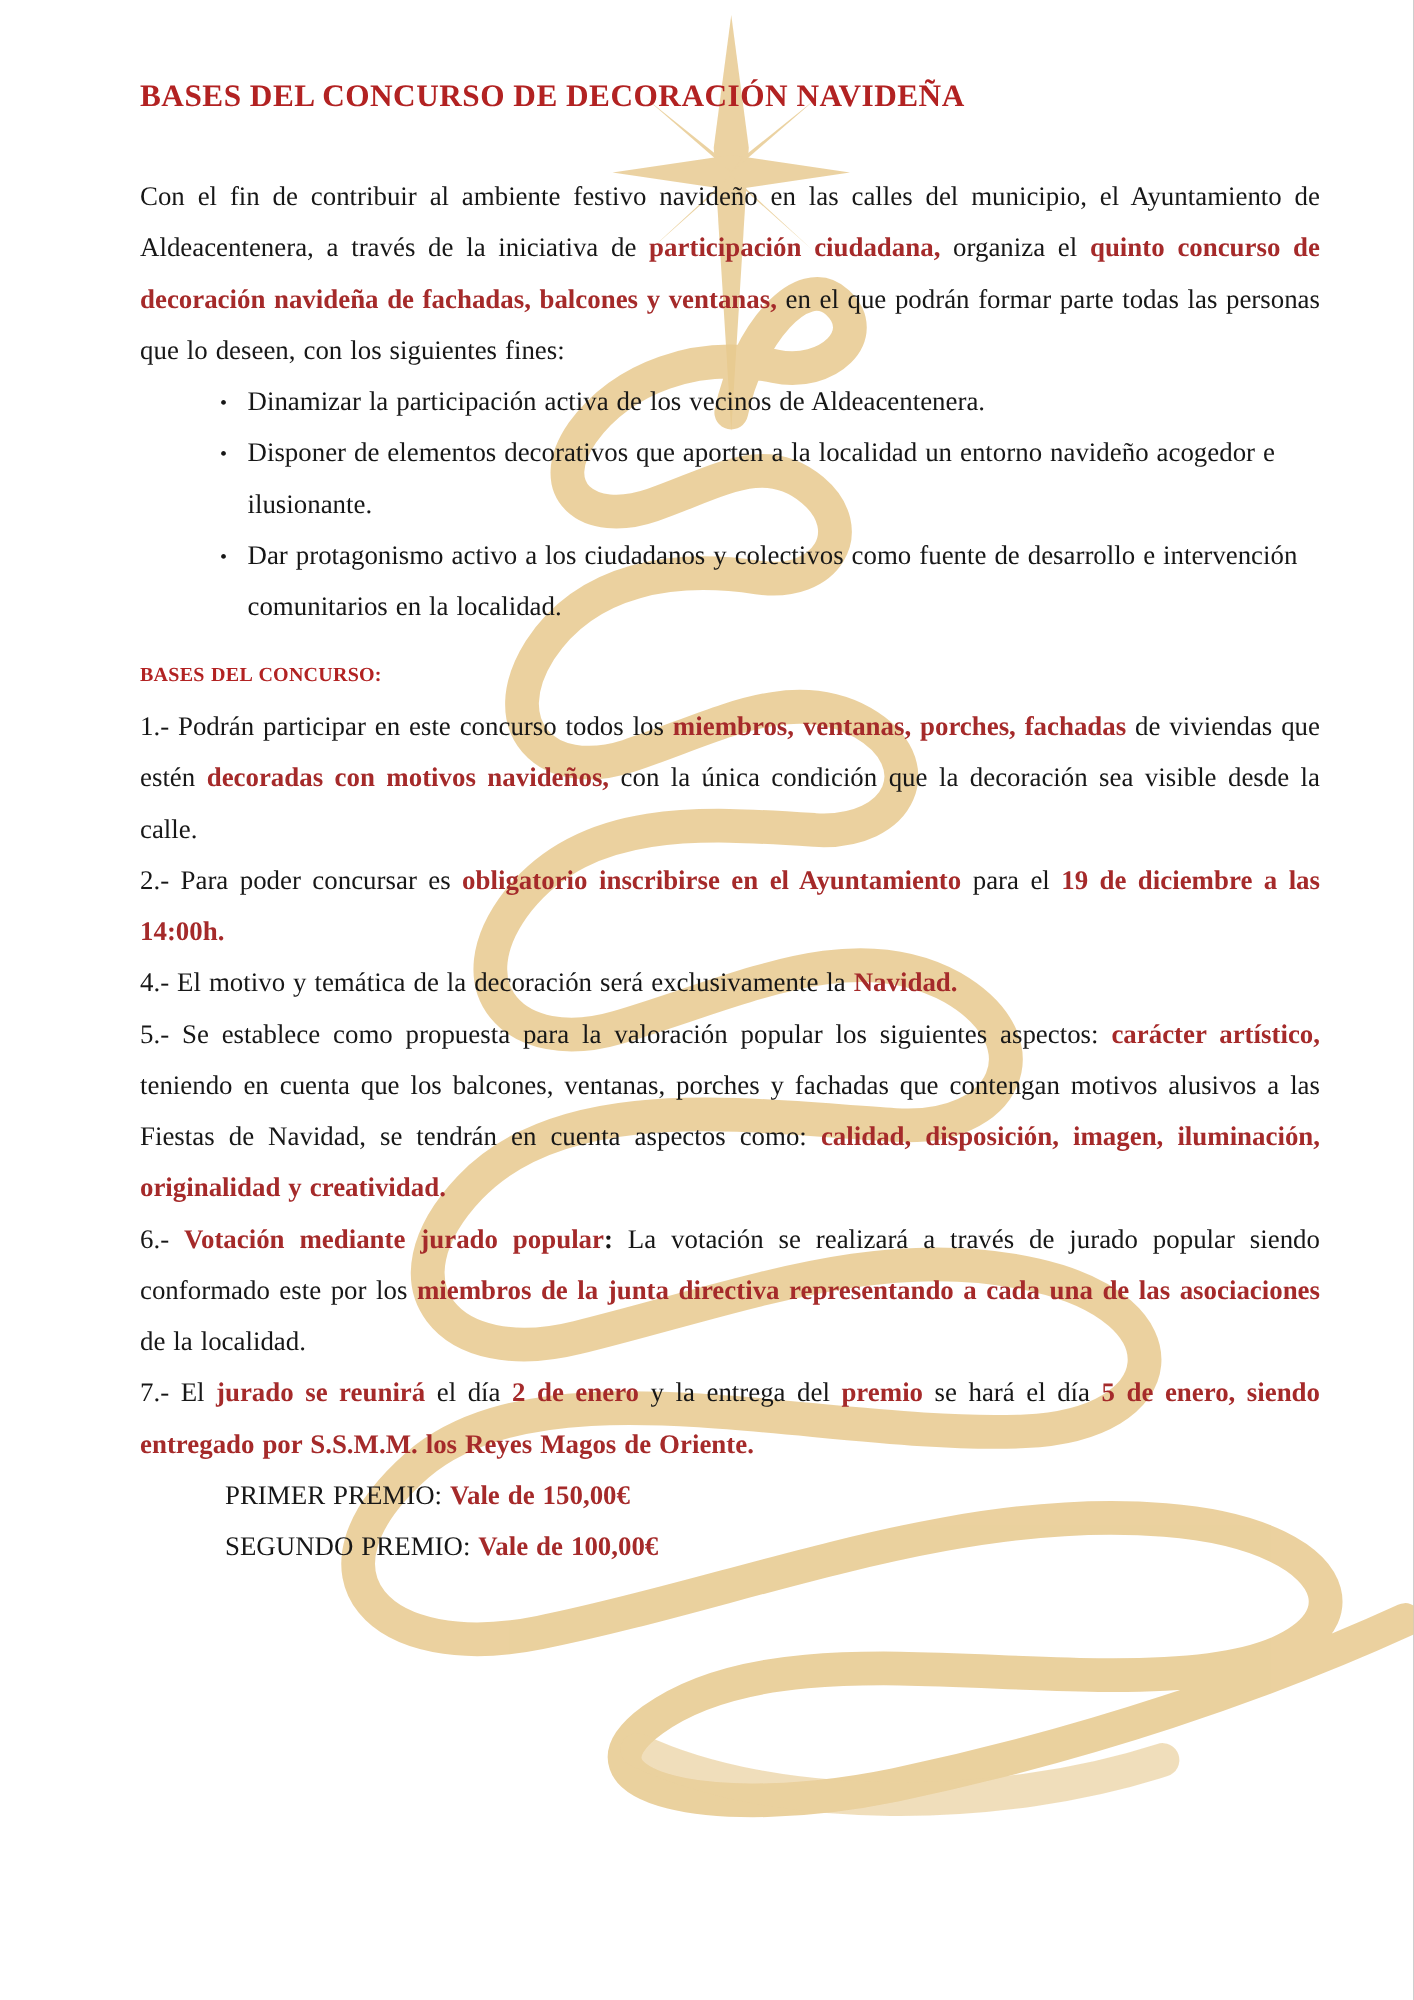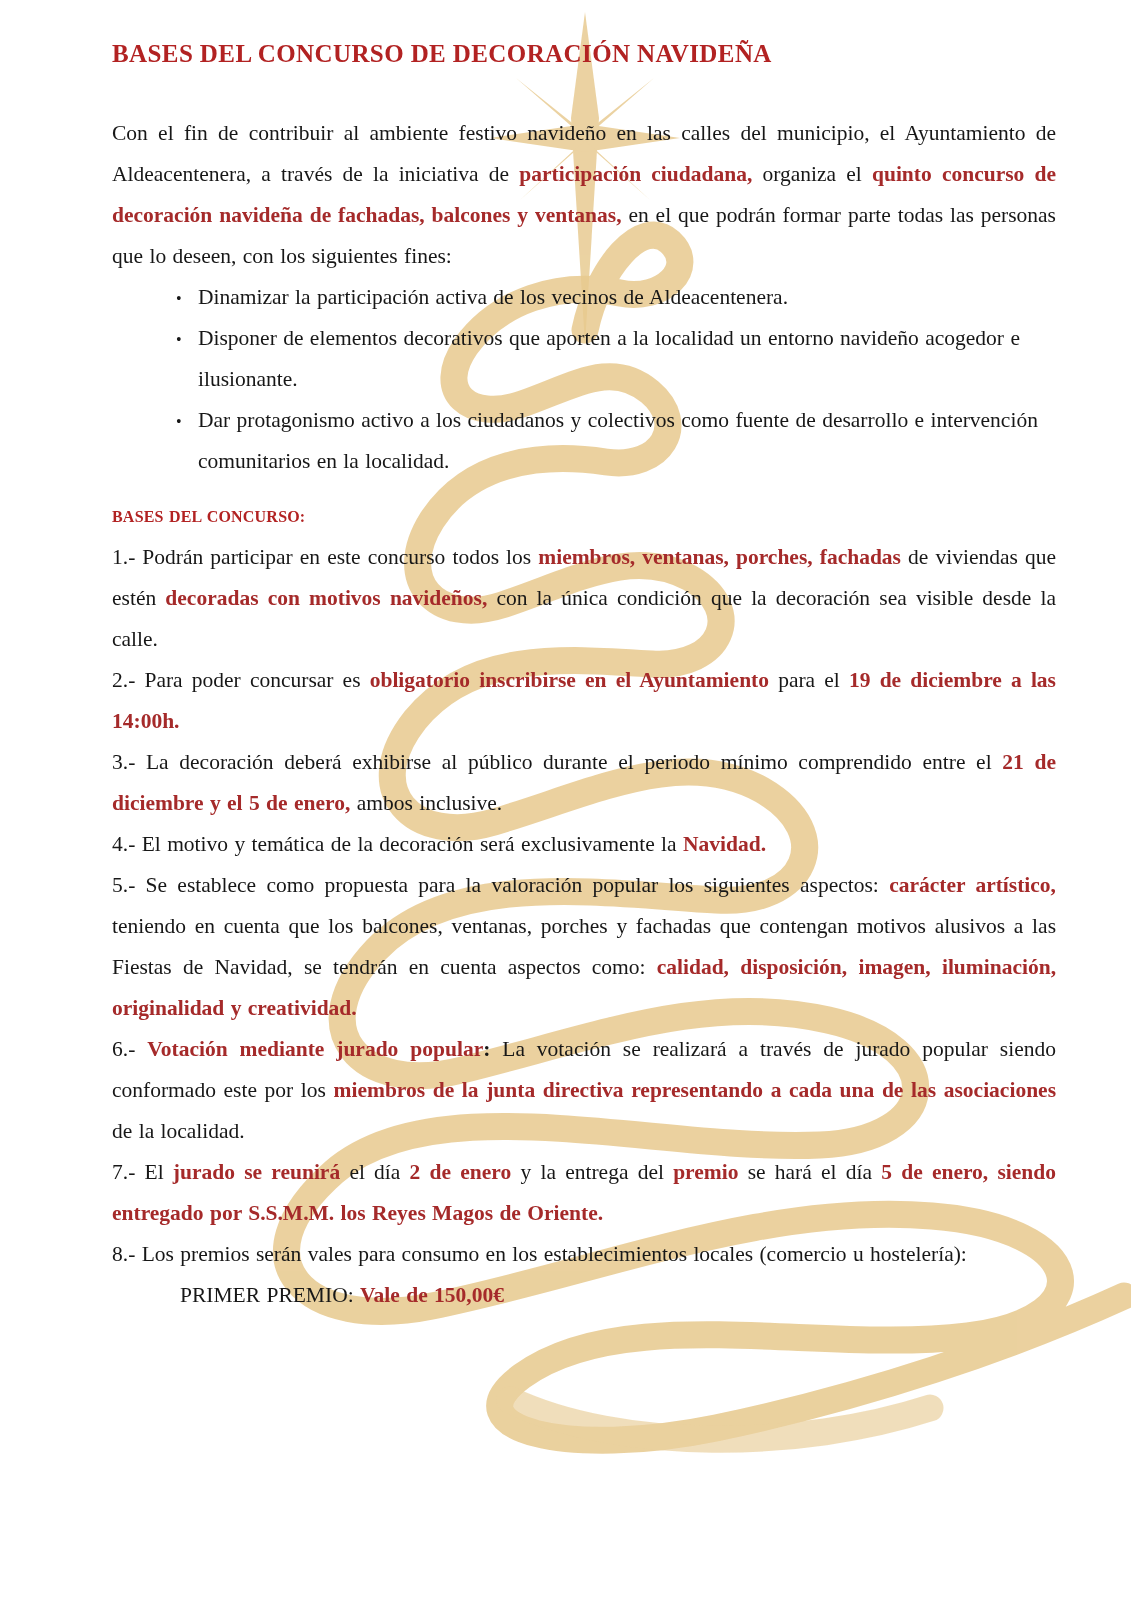--- a/index.html
+++ b/index.html
@@ -14,21 +14,21 @@
   }
   .watermark {
     position: absolute;
     inset: 0;
     z-index: 0;
     pointer-events: none;
   }
   .content {
     position: absolute;
     left: 112px;
-    top: 38px;
+    top: 62px;
     width: 944px;
     z-index: 1;
   }
   .doc-title {
     margin: 0 0 44px 0;
     font-size: 25px;
     line-height: 1.25;
     font-weight: bold;
     letter-spacing: 0.4px;
     color: #B22222;
@@ -108,23 +108,22 @@
   <div class="content">
     <h1 class="doc-title">BASES DEL CONCURSO DE DECORACIÓN NAVIDEÑA</h1>
     <div>
         <div class="block paragraph justify"><span class="run-n">Con el fin de contribuir al ambiente festivo navideño en las calles del municipio, el Ayuntamiento de Aldeacentenera, a través de la iniciativa de </span><span class="run-rb">participación ciudadana,</span><span class="run-n"> organiza el </span><span class="run-rb">quinto concurso de decoración navideña de fachadas, balcones y ventanas,</span><span class="run-n"> en el que podrán formar parte todas las personas que lo deseen, con los siguientes fines:</span></div>
         <div class="block bullet"><span class="dot">•</span><span><span class="run-n">Dinamizar la participación activa de los vecinos de Aldeacentenera.</span></span></div>
         <div class="block bullet"><span class="dot">•</span><span><span class="run-n">Disponer de elementos decorativos que aporten a la localidad un entorno navideño acogedor e ilusionante.</span></span></div>
         <div class="block bullet"><span class="dot">•</span><span><span class="run-n">Dar protagonismo activo a los ciudadanos y colectivos como fuente de desarrollo e intervención comunitarios en la localidad.</span></span></div>
         <div class="block heading">BASES DEL CONCURSO:</div>
         <div class="block paragraph justify"><span class="run-n">1.- Podrán participar en este concurso todos los </span><span class="run-rb">miembros, ventanas, porches, fachadas</span><span class="run-n"> de viviendas que estén </span><span class="run-rb">decoradas con motivos navideños,</span><span class="run-n"> con la única condición que la decoración sea visible desde la calle.</span></div>
         <div class="block paragraph justify"><span class="run-n">2.- Para poder concursar es </span><span class="run-rb">obligatorio inscribirse en el Ayuntamiento</span><span class="run-n"> para el </span><span class="run-rb">19 de diciembre a las 14:00h.</span></div>
-        <div class="block paragraph justify"><span class="run-n">3.- La decoración deberá exhibirse al público durante el periodo mínimo comprendido entre el </span><span class="run-rb">21 de diciembre y el 5 de enero,</span><span class="run-n"> ambos inclusive.</span></div>
         <div class="block paragraph justify"><span class="run-n">4.- El motivo y temática de la decoración será exclusivamente la </span><span class="run-rb">Navidad.</span></div>
         <div class="block paragraph justify"><span class="run-n">5.- Se establece como propuesta para la valoración popular los siguientes aspectos: </span><span class="run-rb">carácter artístico,</span><span class="run-n"> teniendo en cuenta que los balcones, ventanas, porches y fachadas que contengan motivos alusivos a las Fiestas de Navidad, se tendrán en cuenta aspectos como: </span><span class="run-rb">calidad, disposición, imagen, iluminación, originalidad y creatividad.</span></div>
         <div class="block paragraph justify"><span class="run-n">6.- </span><span class="run-rb">Votación mediante jurado popular</span><span class="run-bb">:</span><span class="run-n"> La votación se realizará a través de jurado popular siendo conformado este por los </span><span class="run-rb">miembros de la junta directiva representando a cada una de las asociaciones</span><span class="run-n"> de la localidad.</span></div>
         <div class="block paragraph justify"><span class="run-n">7.- El </span><span class="run-rb">jurado se reunirá</span><span class="run-n"> el día </span><span class="run-rb">2 de enero</span><span class="run-n"> y la entrega del </span><span class="run-rb">premio</span><span class="run-n"> se hará el día </span><span class="run-rb">5 de enero, siendo entregado por S.S.M.M. los Reyes Magos de Oriente.</span></div>
-        <div class="block paragraph"><span class="run-n">8.- Los premios serán vales para consumo en los establecimientos locales (comercio u hostelería):</span></div>
         <div class="block prize"><span class="run-n">PRIMER PREMIO: </span><span class="run-rb">Vale de 150,00€</span></div>
+        <div class="block prize"><span class="run-n">SEGUNDO PREMIO: </span><span class="run-rb">Vale de 100,00€</span></div>
       </div>
   </div>
 
 </div>
 
 </body></html>

